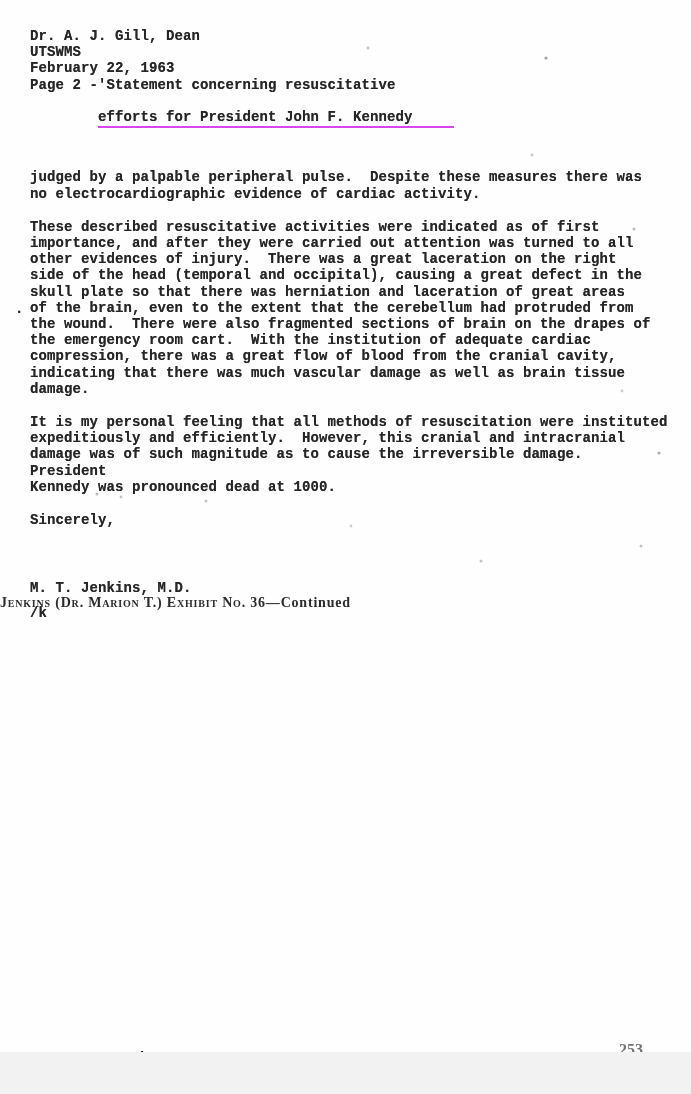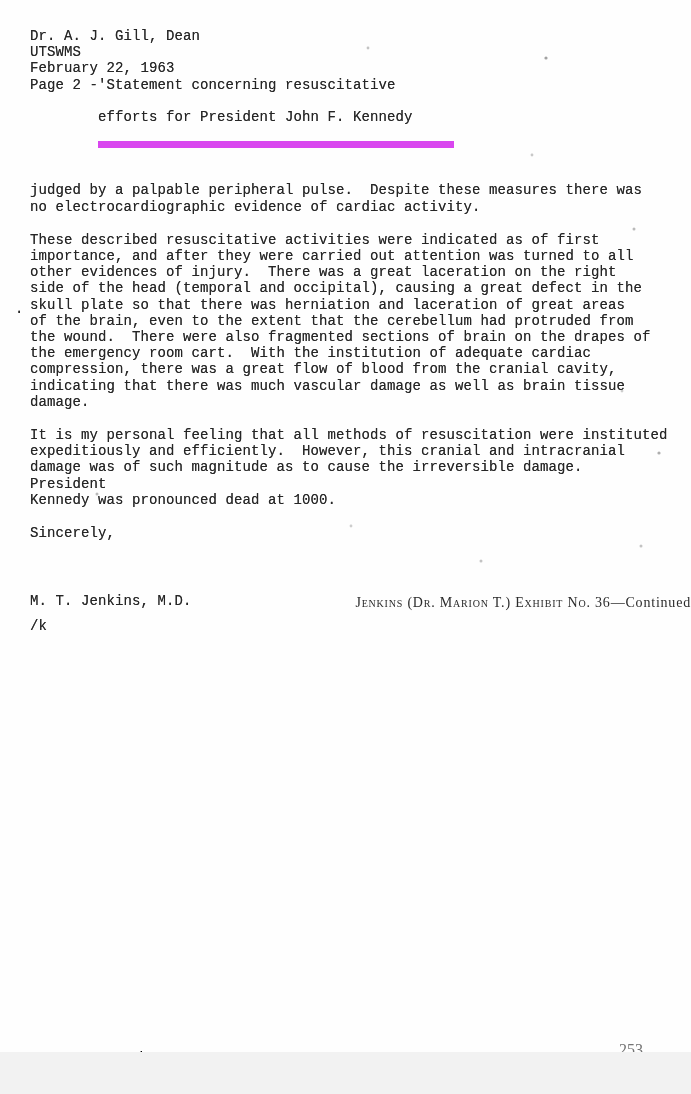--- a/index.html
+++ b/index.html
@@ -7,49 +7,50 @@
     width: 691px; height: 1094px;
     background: #f2f2f2;
     font-family: "Liberation Mono", "DejaVu Sans Mono", monospace;
   }
   .scan {
     position: relative;
     width: 691px; height: 1052px;
     background: var(--paper, #fefefe);
     overflow: hidden;
     color: var(--ink, #262626);
+    font-weight: bold;
   }
   
   .letter {
     position: absolute;
     left: 30px; top: 28px; width: 645px;
     font-size: 14px; line-height: 16.2px;
     letter-spacing: 0.1px;
     text-shadow: 0 0 0.6px rgba(25,25,25,0.65);
   }
   .hdr div { white-space: pre; }
   .underlined {
     display: inline-block;
     width: 356px;
-    border-bottom: 7px solid #d946ef;
-    padding-bottom: 16px;
+    border-bottom: 2px solid #d946ef;
+    padding-bottom: 1px;
   }
   .para {
     margin: 17px 0 0 0;
     white-space: pre-wrap;
   }
-  .para.first { margin-top: 18px; }
+  .para.first { margin-top: 25px; }
   .closing { margin: 17px 0 0 0; white-space: pre; }
   .signame { margin: 52px 0 0 0; white-space: pre; }
   .initials { margin: 9px 0 0 0; white-space: pre; }
   
   .caption {
     position: absolute;
     left: 0; top: 595px; width: 691px;
-    text-align: right;
+    text-align: left;
     font-family: "Liberation Serif", "DejaVu Serif", serif;
     font-size: 14px;
     letter-spacing: 0.8px;
     color: #2b2b2b;
   }
   .caption .sc { font-variant: small-caps; }
   
   .footer-code {
     position: absolute;
     left: 30px; top: 1049px;

